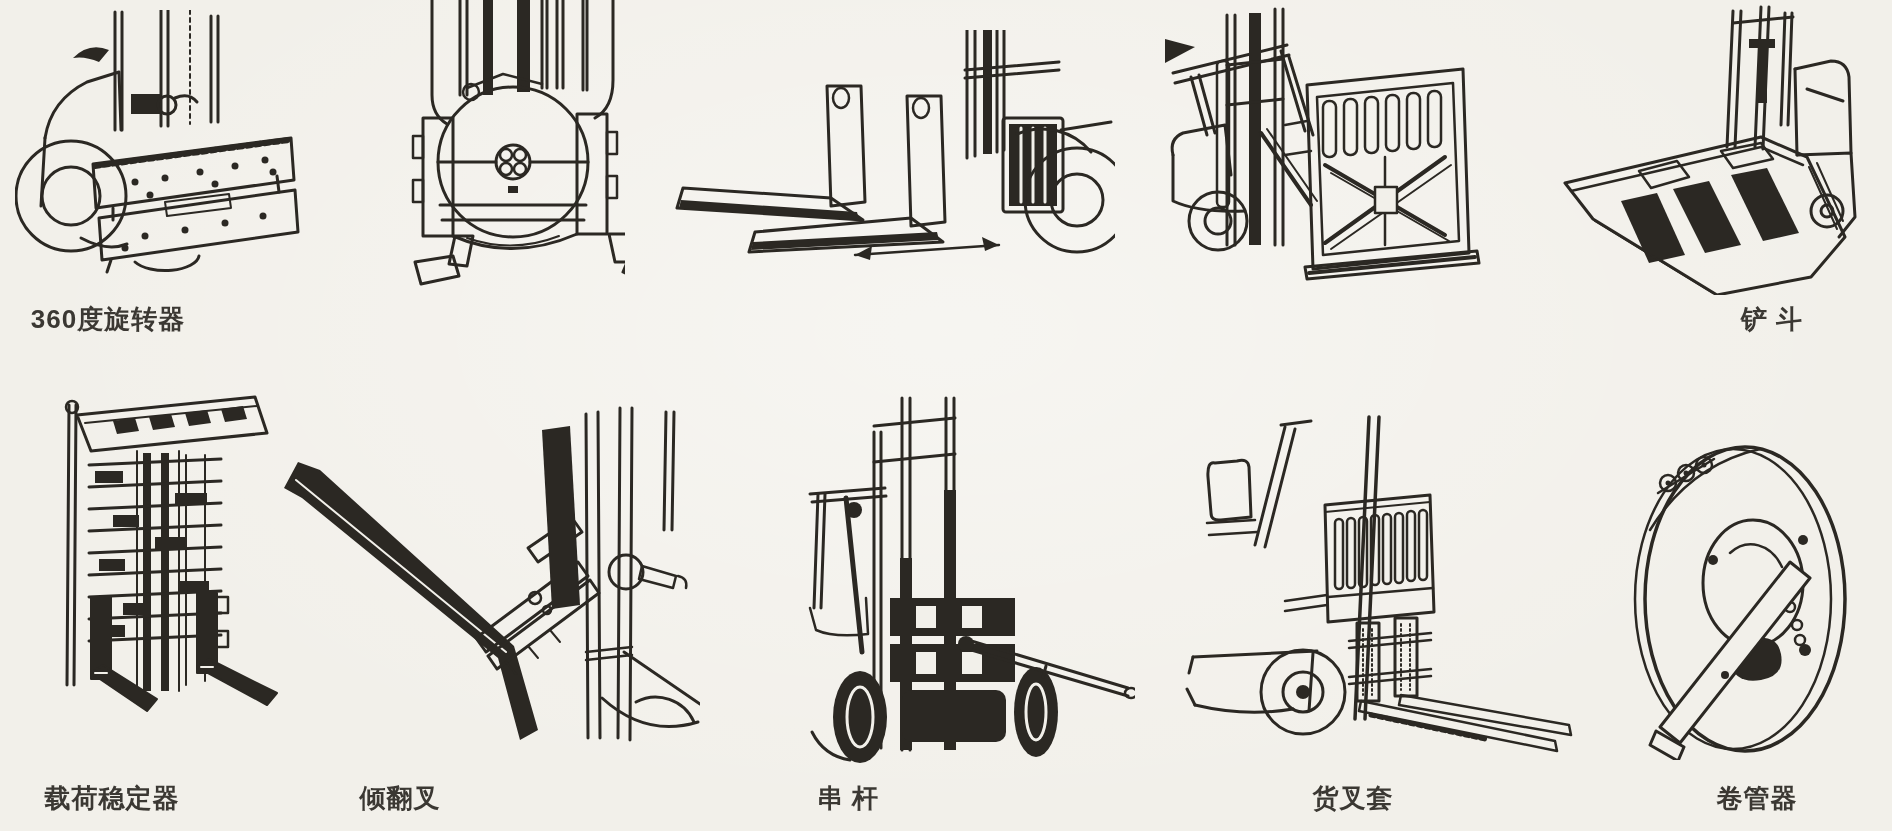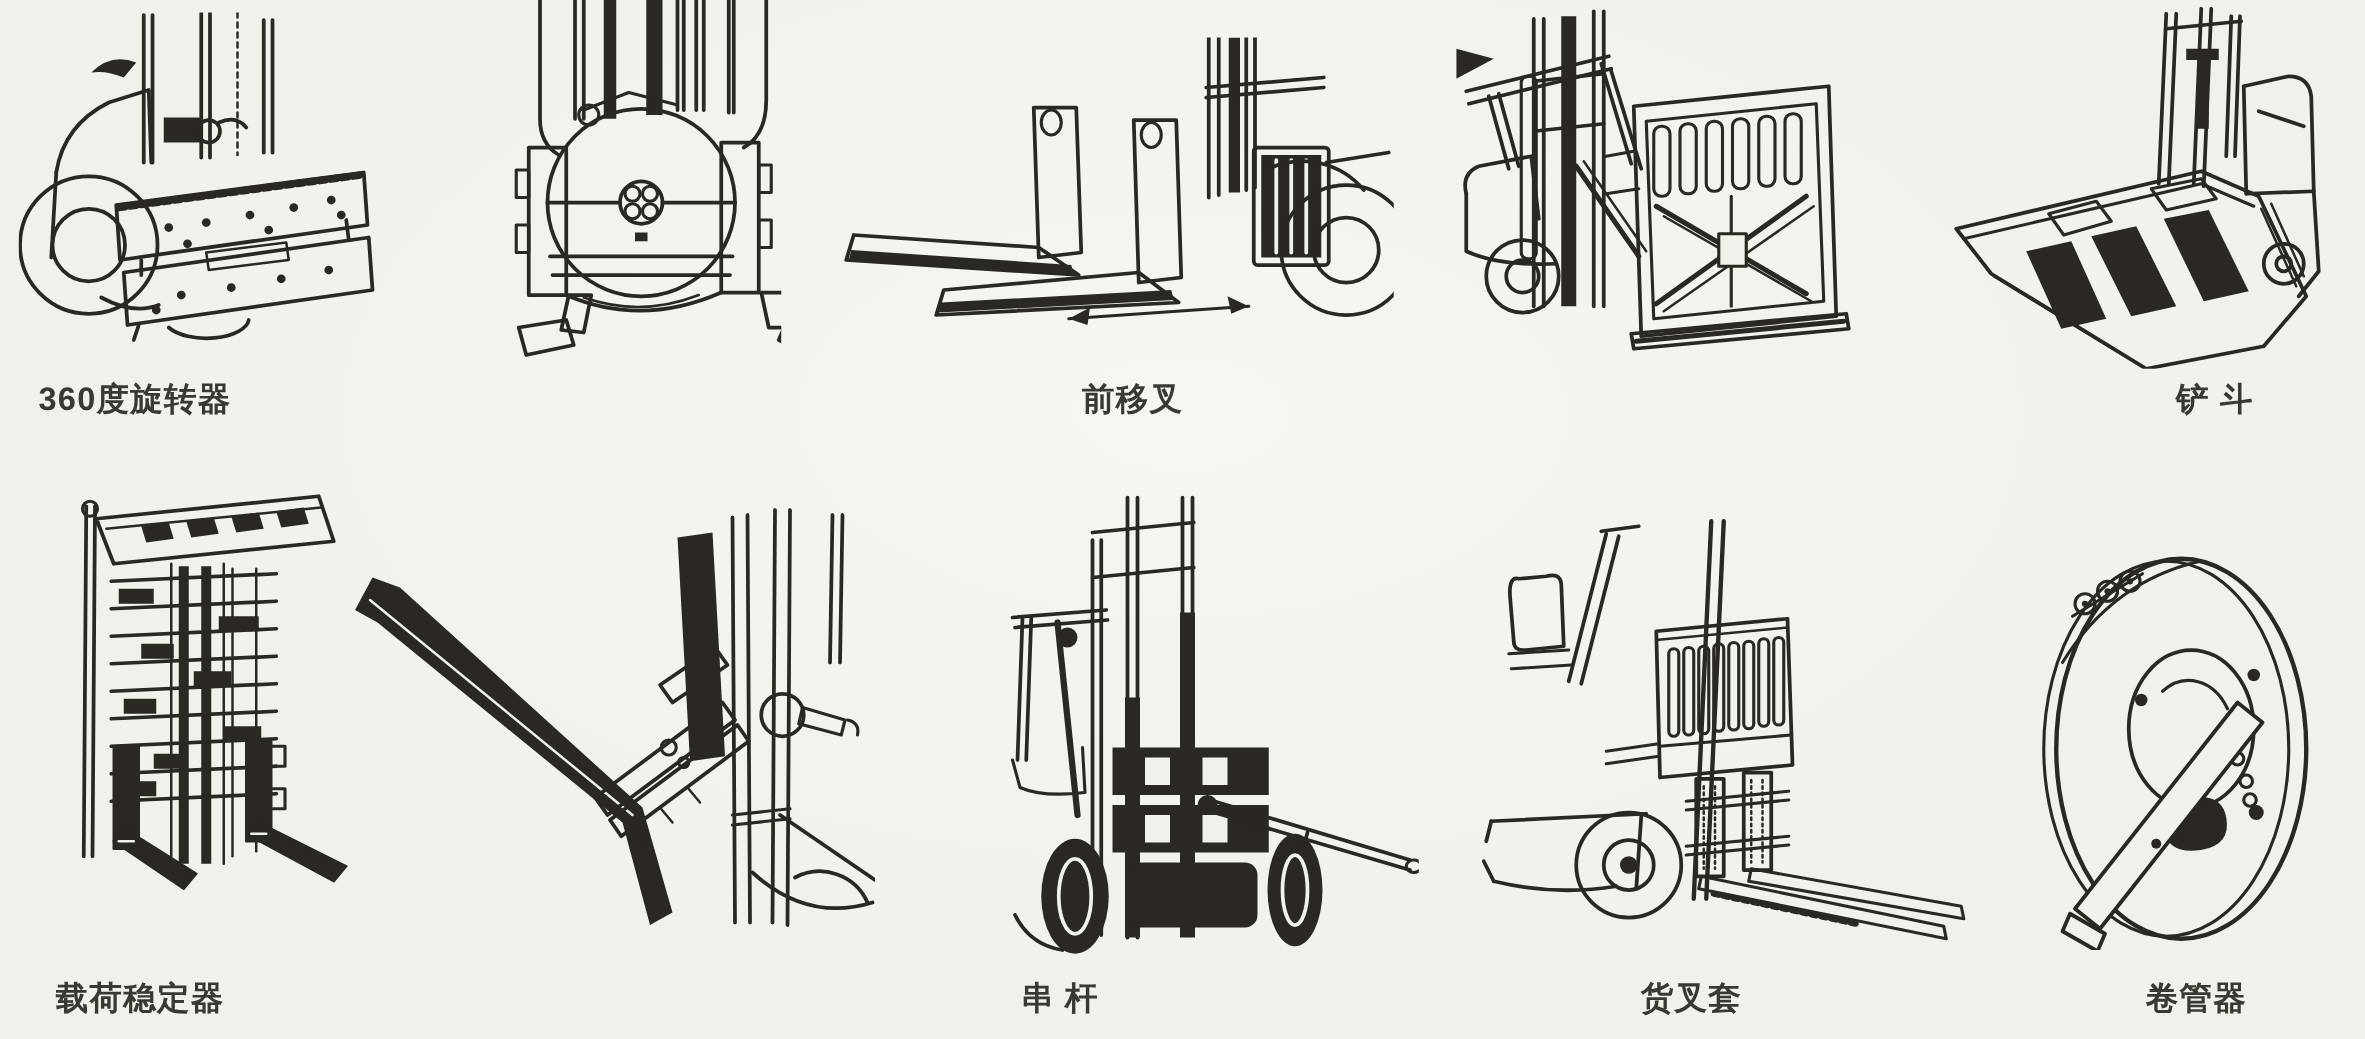--- a/index.html
+++ b/index.html
@@ -444,20 +444,20 @@
         <circle cx="38" cy="48" r="2.5" fill="#2b2823" stroke="none"></circle>
           <circle cx="56" cy="38" r="2.5" fill="#2b2823" stroke="none"></circle>
           <circle cx="74" cy="30" r="2.5" fill="#2b2823" stroke="none"></circle>
         <path d="M28,58 L84,24" stroke-width="2.5"></path>
         <path d="M20,95 Q60,30 130,14" stroke-width="2.5"></path>
       </g>
     </svg>
   </div>
 
   <div class="lbl" style="left:108px;top:302px">360度旋转器</div>
-  <div class="lbl" style="left:906px;top:302px">前移叉</div>
   <div class="lbl" style="left:1772px;top:302px">铲 斗</div>
   <div class="lbl" style="left:112px;top:781px">载荷稳定器</div>
+  <div class="lbl" style="left:400px;top:781px">倾翻叉</div>
   <div class="lbl" style="left:848px;top:781px">串 杆</div>
   <div class="lbl" style="left:1353px;top:781px">货叉套</div>
   <div class="lbl" style="left:1757px;top:781px">卷管器</div>
 
 </div>
 
 </body></html>

